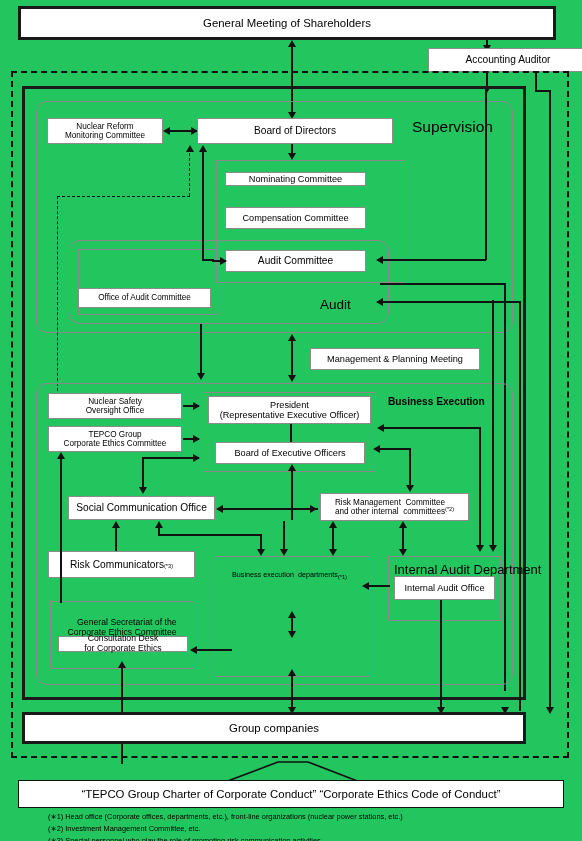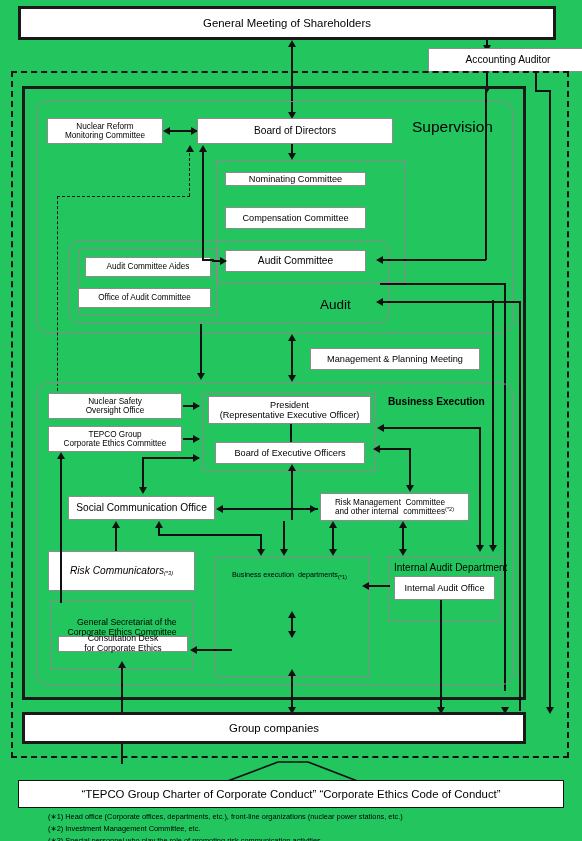--- a/index.html
+++ b/index.html
@@ -16,21 +16,21 @@
   .lbl{position:absolute;background:transparent;white-space:pre;}
 
   
   .dashframe{position:absolute;box-sizing:border-box;border:2px dashed #111;background:transparent;}
   .grpframe{position:absolute;box-sizing:border-box;border:3px solid #1a1a1a;background:transparent;}
   .roundframe{position:absolute;box-sizing:border-box;border:1.4px solid #8a8a8a;border-radius:11px;background:transparent;}
   .sqframe{position:absolute;box-sizing:border-box;border:1.3px solid #8a8a8a;background:transparent;}
 
   
   .t7{font-size:7.2px;}
-  .t75{font-size:10px;}
+  .t75{font-size:13px;}
   .t8{font-size:8.2px;}
   .t85{font-size:8.7px;}
   .t9{font-size:9.2px;}
   .t10{font-size:10.2px;}
   .t11{font-size:11.4px;}
   .t13{font-size:13.5px;}
   .t15{font-size:15.5px;}
   sub.fn{font-size:5.6px;vertical-align:baseline;position:relative;top:2px;}
 
   
@@ -106,23 +106,20 @@
     <span>Compensation Committee</span>
   </div>
   <div class="box plain2 t10" style="left:225px;top:250px;width:141px;height:22px;">
     <span>Audit Committee</span>
   </div>
 
   <div class="roundframe" style="left:69px;top:240px;width:320px;height:84px;"></div>
   <div class="lbl t13" style="left:320px;top:297px;">Audit</div>
 
   <div class="sqframe" style="left:78px;top:249px;width:140px;height:66px;"></div>
-  <div class="box plain2 t8" style="left:85px;top:257px;width:126px;height:20px;">
-    <span>Audit Committee Aides</span>
-  </div>
   <div class="box plain2 t8" style="left:78px;top:288px;width:133px;height:20px;">
     <span>Office of Audit Committee</span>
   </div>
 
   <div class="ln hl2" style="left:212px;top:260px;width:14px;"></div>
   <div class="ar ar-r" style="left:220px;top:256.5px;"></div>
 
   <div class="ln vl" style="left:485px;top:90px;height:170px;"></div>
   <div class="ln hl" style="left:380px;top:259px;width:106px;"></div>
   <div class="ar ar-l" style="left:376px;top:255.5px;"></div>
@@ -183,21 +180,21 @@
 
   <div class="ln hl2" style="left:142px;top:457px;width:57px;"></div>
   <div class="ar ar-r" style="left:193px;top:453.5px;"></div>
   <div class="ln vl2" style="left:142px;top:457px;height:34px;"></div>
   <div class="ar ar-d" style="left:138.5px;top:487px;"></div>
 
   <div class="box plain2 t10" style="left:68px;top:496px;width:147px;height:24px;">
     <span>Social Communication Office</span>
   </div>
 
-  <div class="box plain2 t10" style="left:48px;top:551px;width:147px;height:40px;font-style:italic;">
+  <div class="box plain2 t10" style="left:48px;top:551px;width:147px;height:27px;">
     <span>Risk Communicators</span>
       <sub class="fn">(*3)</sub>
   </div>
   <div class="ln vl2" style="left:115px;top:524px;height:27px;"></div>
   <div class="ar ar-u" style="left:111.5px;top:521px;"></div>
 
   <div class="box plain2 t8" style="left:320px;top:493px;width:149px;height:28px;white-space:pre;">
     <span>Risk Management  Committee
 and other internal  committees</span><sub class="fn">(*2)</sub>
   </div>

